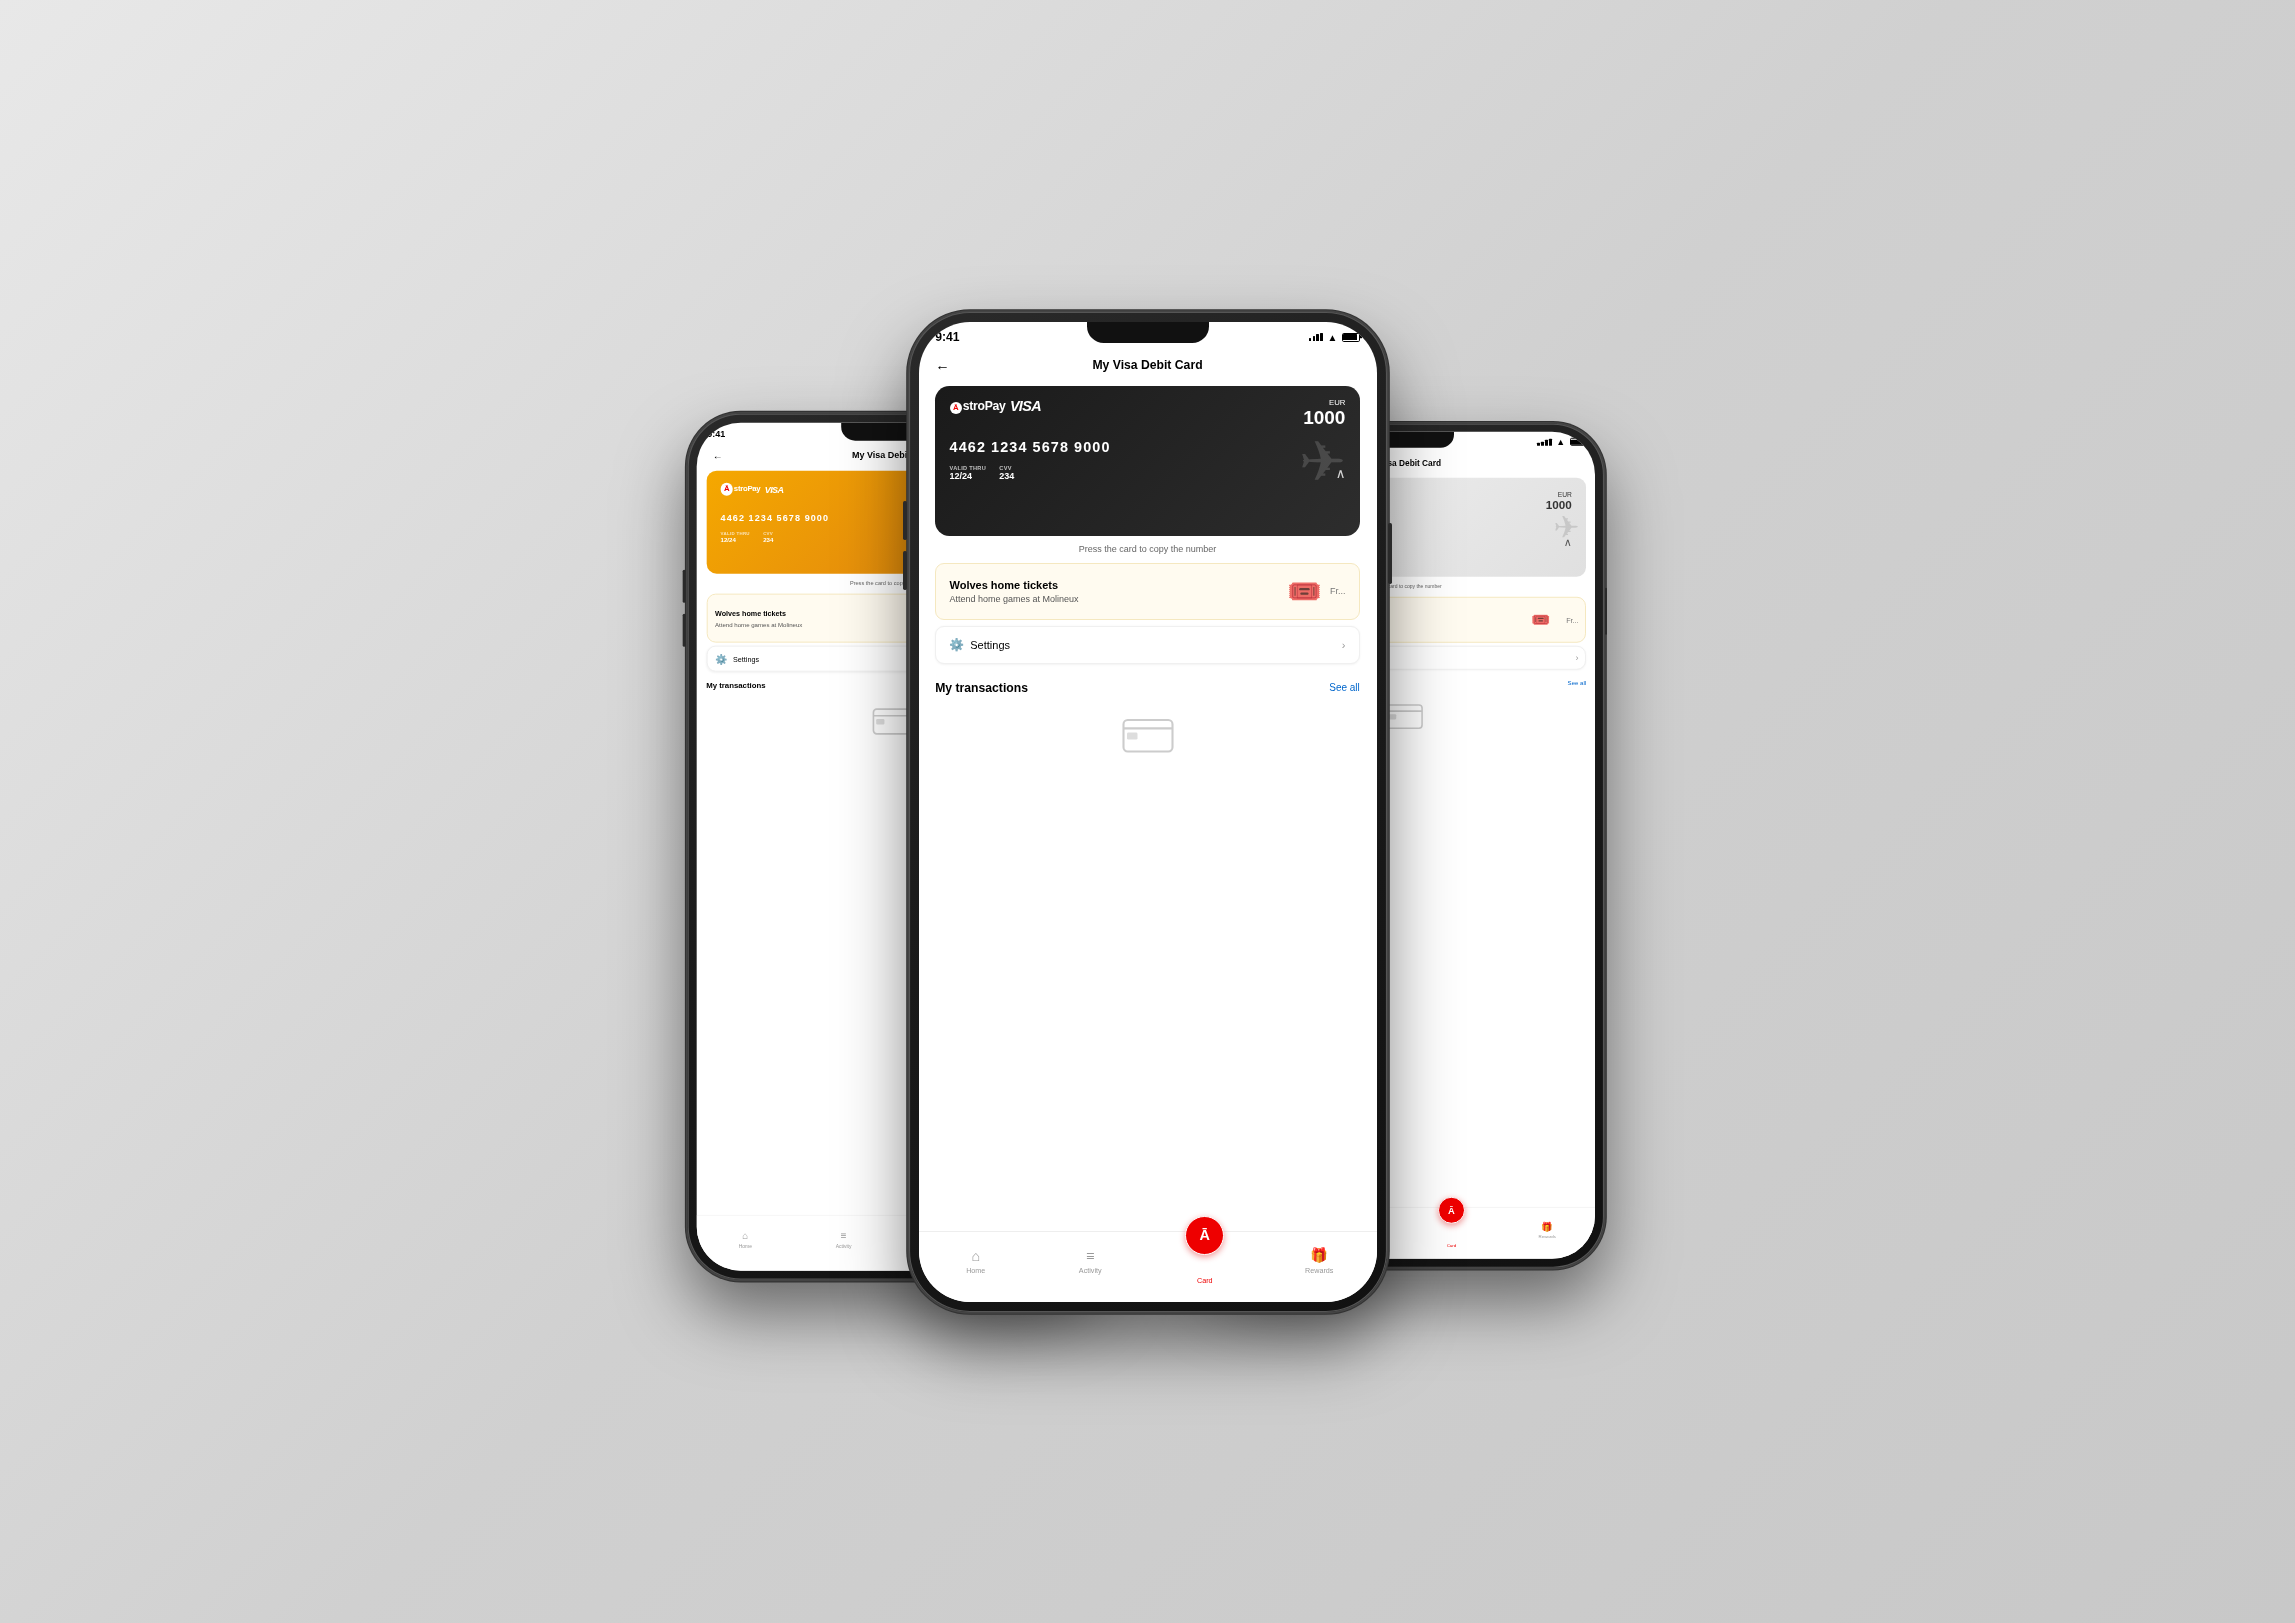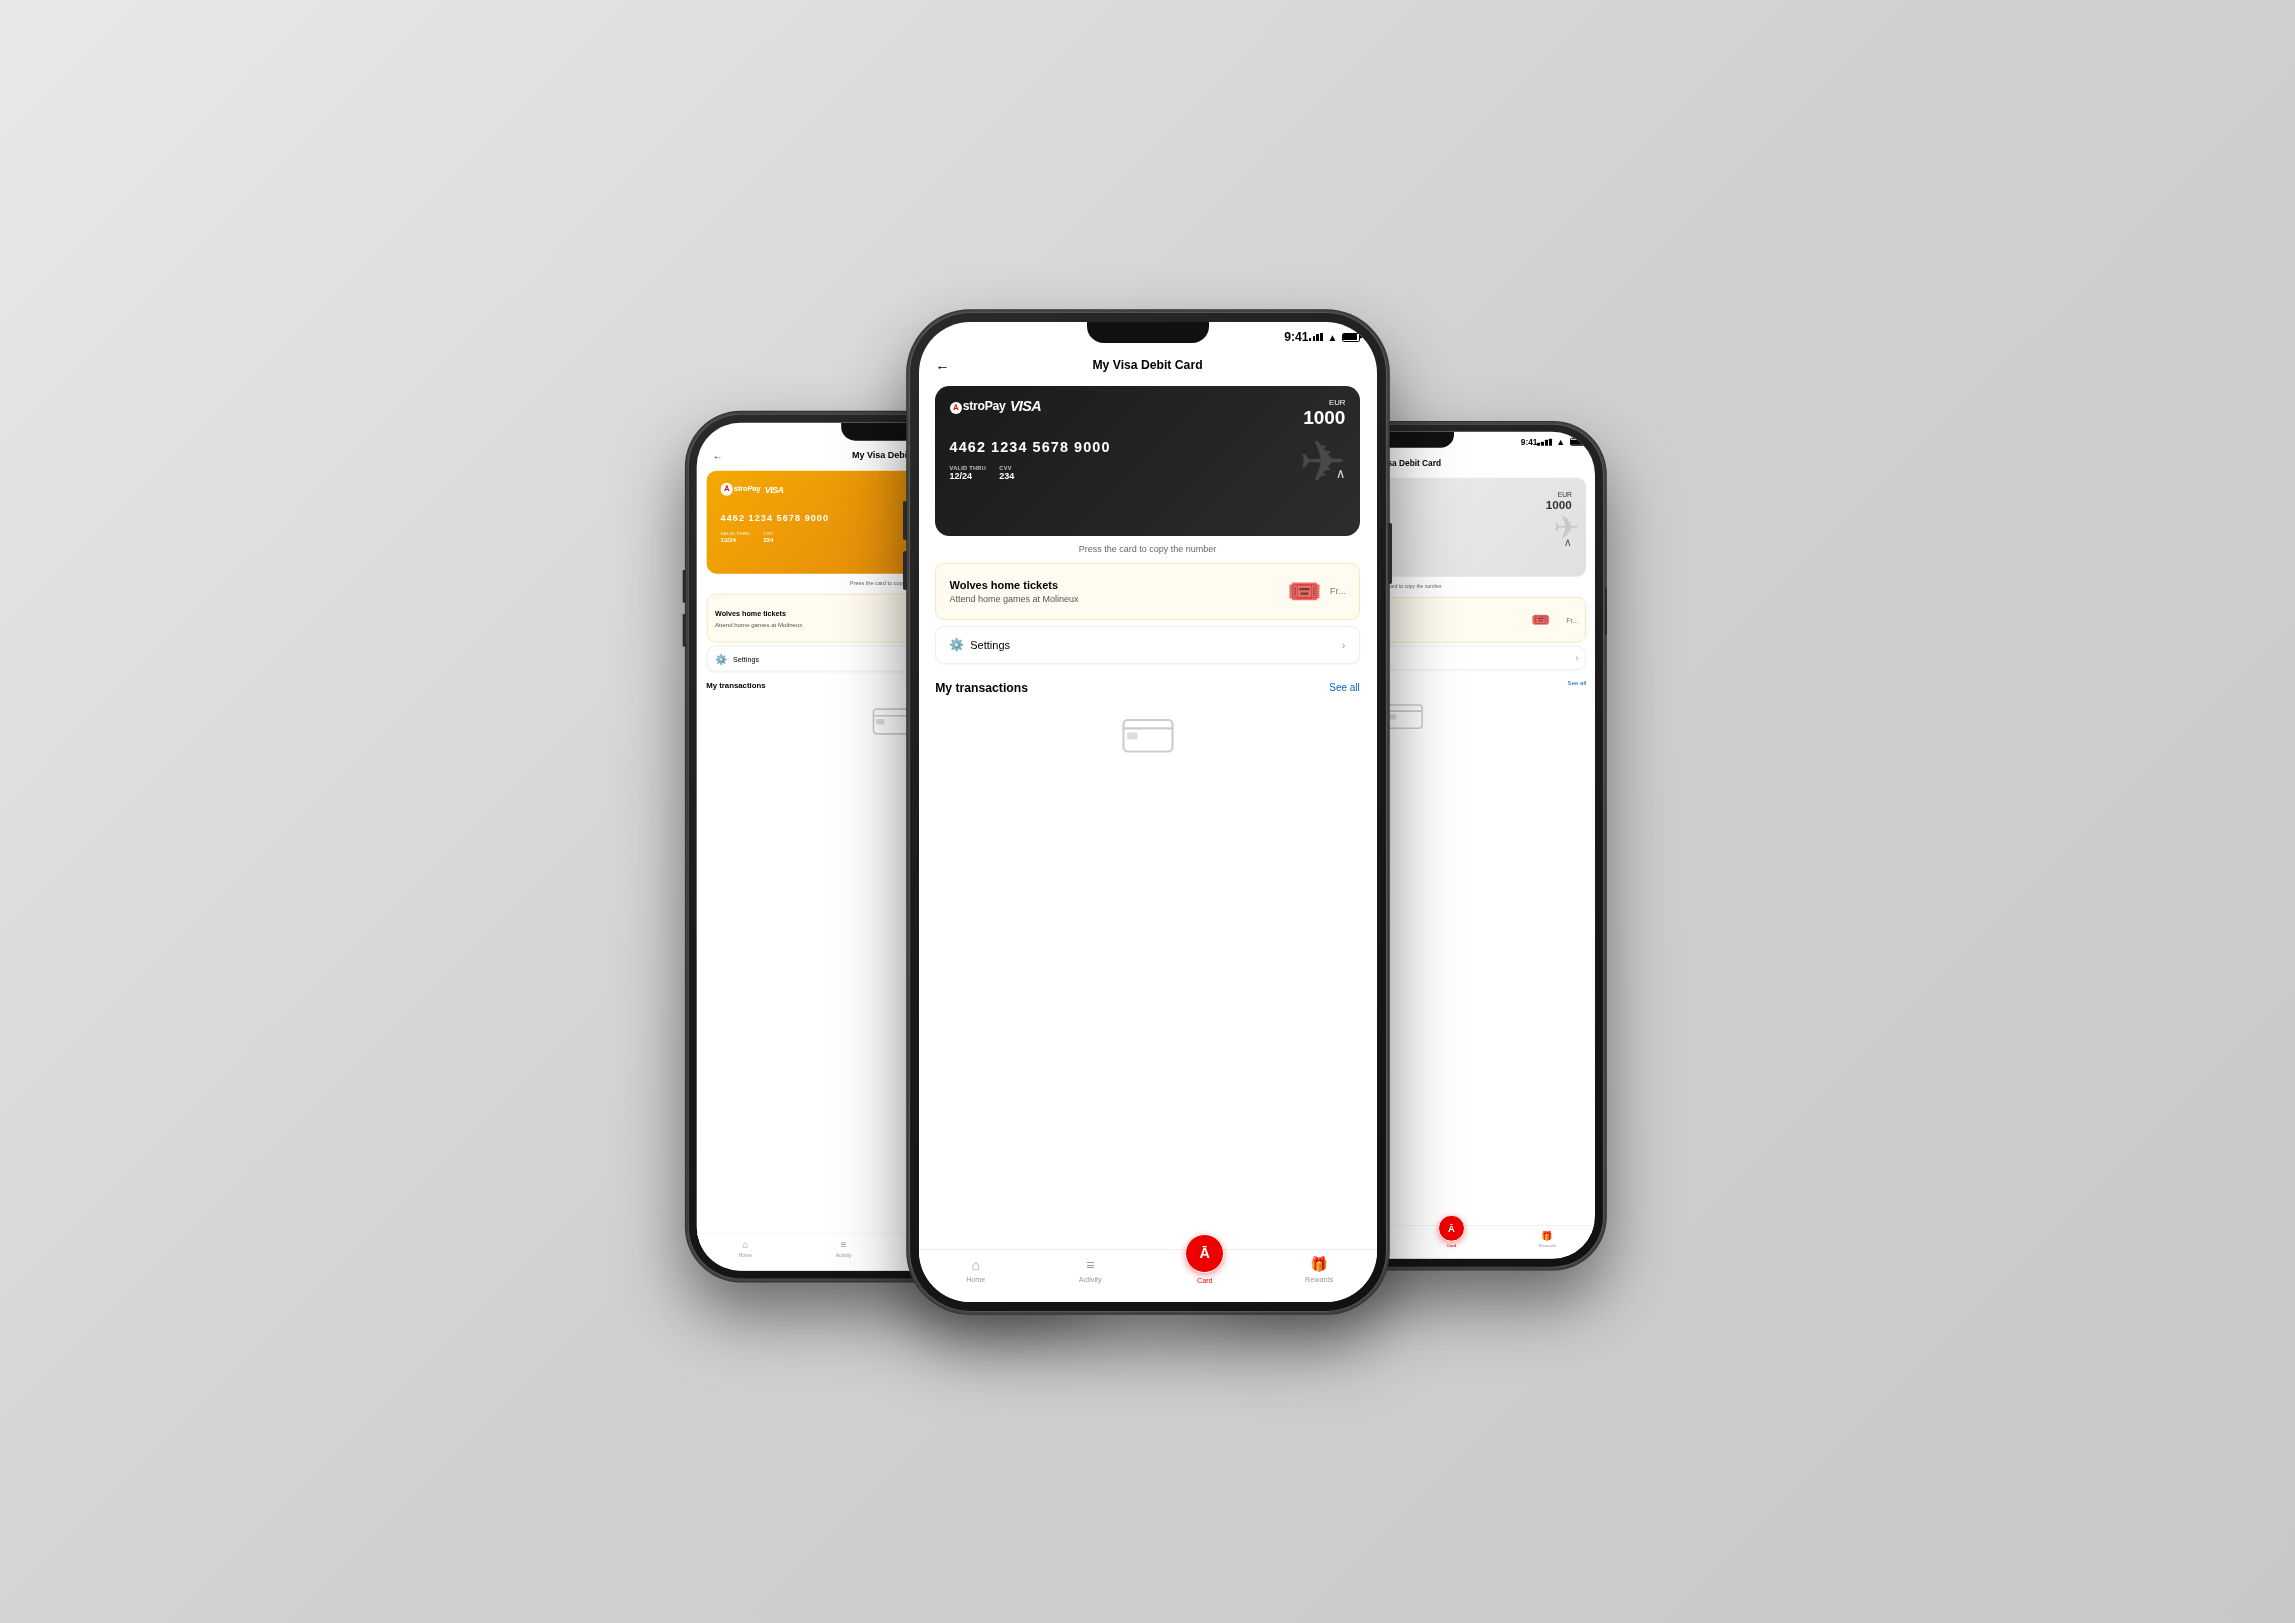--- a/index.html
+++ b/index.html
@@ -122,21 +122,21 @@
 
     .phone-right .notch {
       width: 100px;
       height: 16.7px;
       border-radius: 0 0 13.3px 13.3px;
     }
 
     
     .status-bar {
       display: flex;
-      justify-content: flex-end;
+      justify-content: space-between;
       align-items: center;
       padding: 0 16.7px;
       height: 28px;
       font-size: 10px;
       font-weight: 600;
       color: #000;
     }
 
     .status-bar .time { font-size: 11px; font-weight: 700; }
     .status-bar .icons { display: flex; gap: 4.4px; align-items: center; }
@@ -422,21 +422,21 @@
       justify-content: center;
       color: #fff;
       font-size: 12.2px;
       font-weight: 900;
       box-shadow: 0 2.2px 6.7px rgba(220,0,0,0.4);
       position: absolute;
       top: -19.4px;
       border: 1.7px solid #fff;
     }
 
-    .fab-label { font-size: 6.1px; color: #e00; margin-top: 1px; }
+    .fab-label { font-size: 6.1px; color: #e00; margin-top: 19px; }
 
     
     .phone-left .status-bar { font-size: 7.8px; padding: 0 11px; height: 22px; }
     .phone-left .status-bar .time { font-size: 9px; }
     .phone-left .app-header { font-size: 9px; }
     .phone-left .back-btn { font-size: 10px; }
     .phone-left .debit-card { margin: 5.6px 10px; height: 103px; border-radius: 10px; }
     .phone-left .card-number { font-size: 9px; }
     .phone-left .card-amount .value { font-size: 12.2px; }
     .phone-left .astropay-logo { font-size: 7.8px; }

